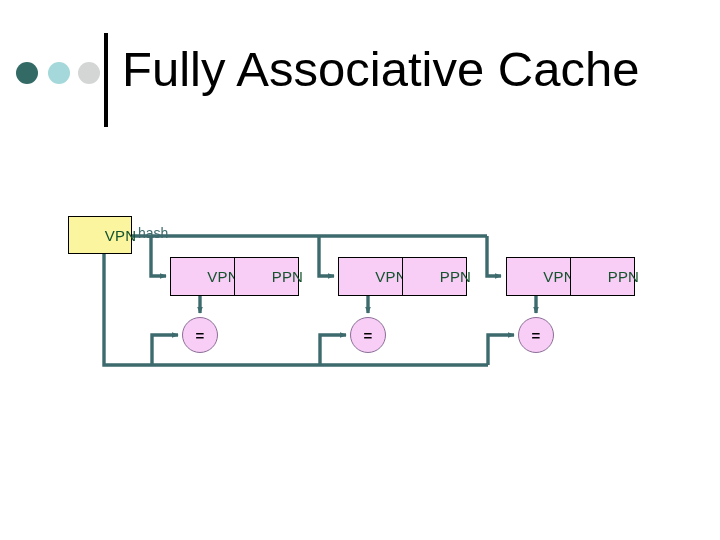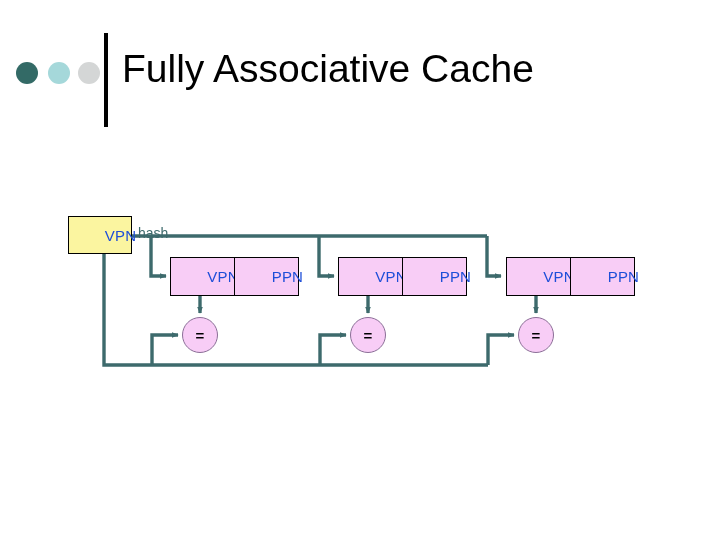--- a/index.html
+++ b/index.html
@@ -37,21 +37,21 @@
     left: 104px; top: 33px;
     width: 4px; height: 94px;
     background: #000000;
   }
 
   #page-title {
     position: absolute;
     left: 122px;
     top: 44px;
     width: 580px;
-    font-size: 39px;
+    font-size: 49px;
     line-height: 50px;
     color: #000000;
     letter-spacing: 0px;
     white-space: nowrap;
   }
 
   
   #diagram {
     position: absolute;
     left: 0; top: 0;
@@ -64,21 +64,21 @@
 
   
   .node-box {
     position: absolute;
     box-sizing: border-box;
     border: 1.6px solid #000000;
     display: flex;
     align-items: center;
     justify-content: center;
     font-size: 15px;
-    color: #1d4ed8;
+    color: #14532d;
     letter-spacing: 0.2px;
     padding-left: 41px;
   }
   .box-vpn-source {
     background: #fbf5a0;
   }
   .box-pink {
     background: #f8cdf6;
   }
 

